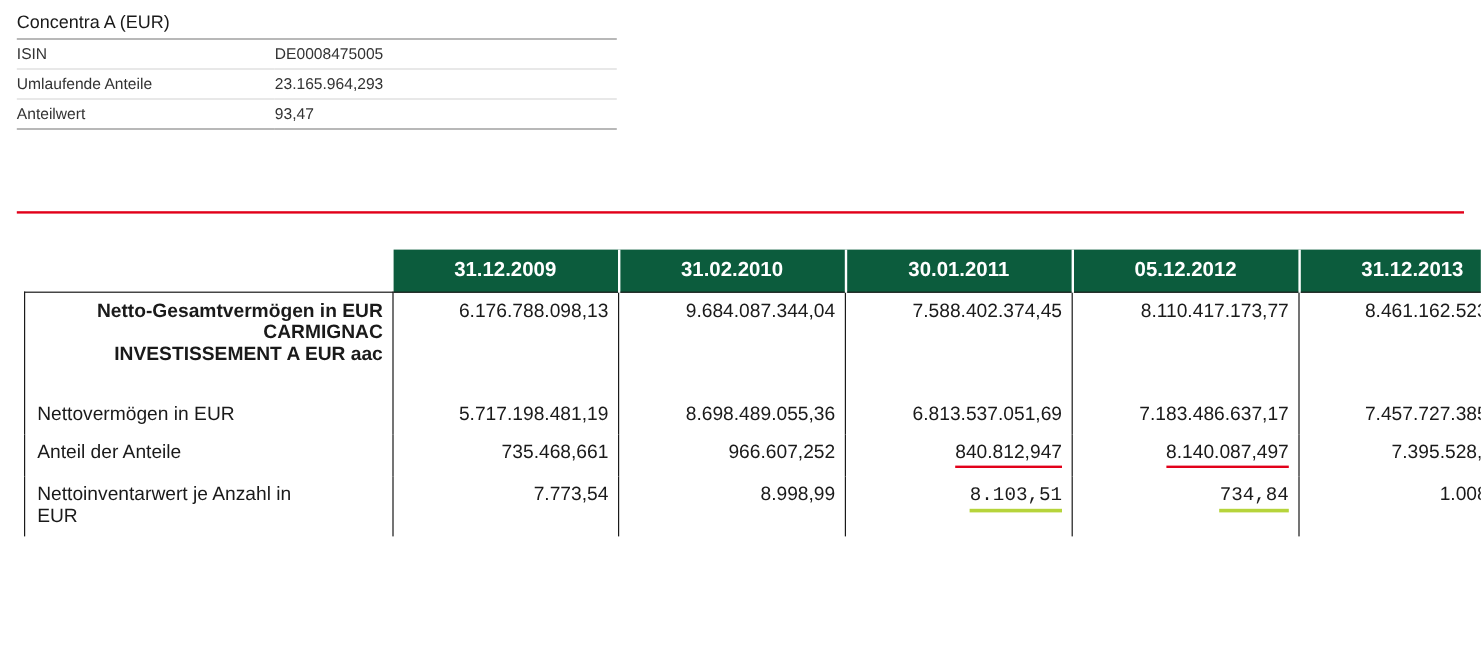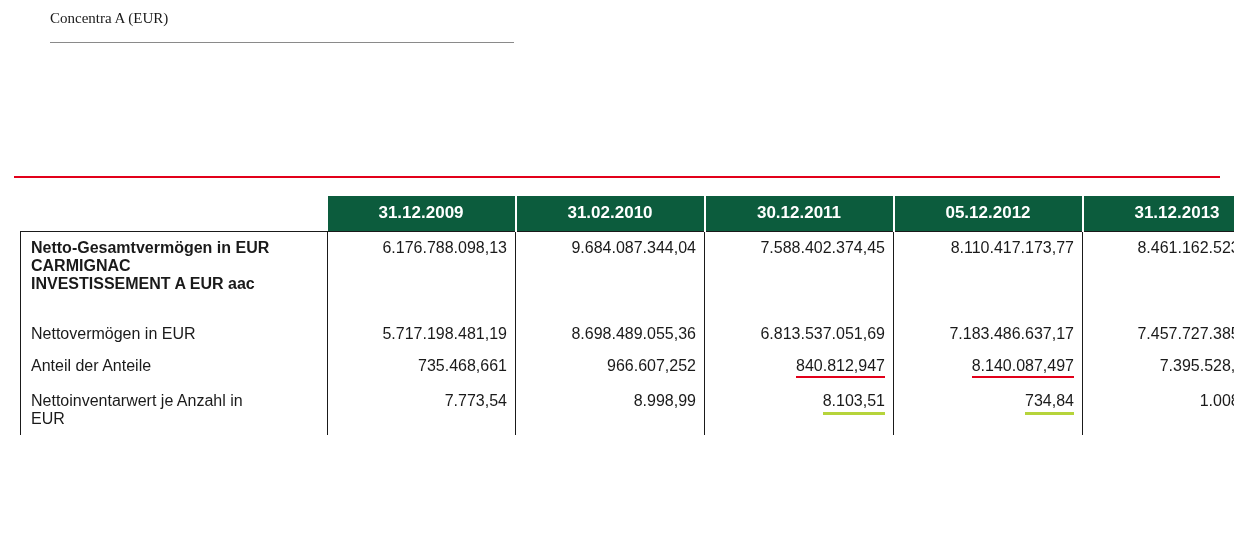--- a/index.html
+++ b/index.html
@@ -19,24 +19,23 @@
   
   #fund-block {
     position: absolute;
     left: 14px;
     top: 10px;
     width: 500px;
   }
   #fund-title {
     font-size: 15px;
     color: #1a1a1a;
-    padding-bottom: 15px;
+    padding-bottom: 5px;
     border-bottom: 1px solid #8a8a8a;
-    font-family: Liberation Serif, serif;
-    margin-left: 36px;
+    font-family: Liberation Sans, sans-serif;
   }
   table.fund-facts {
     border-collapse: collapse;
     width: 100%;
     margin-top: 0;
   }
   table.fund-facts td {
     font-size: 13px;
     color: #333333;
     padding: 4px 0 5px 0;
@@ -56,21 +55,21 @@
     top: 176px;
     width: 1206px;
     height: 0;
     border-top: 2px solid #e2001a;
   }
 
   
   #main-table-wrap {
     position: absolute;
     left: 20px;
-    top: 196px;
+    top: 208px;
     width: 1203px;
   }
   table.data {
     border-collapse: collapse;
     table-layout: fixed;
     width: 1203px;
   }
   table.data th.hdr-blank {
     width: 305px;
     border: none;
@@ -104,49 +103,61 @@
     padding-left: 10px;
   }
   table.data td.num {
     text-align: right;
     border-top: none;
     border-bottom: none;
     border-left: 1px solid #1a1a1a;
     border-right: 1px solid #1a1a1a;
   }
   table.data tr.first-row td { border-top: 1px solid #1a1a1a; }
-  table.data td.bold { font-weight: bold; }
+  table.data td.bold { font-weight: bold; text-align: right; }
 
   .val-wrap { display: inline-block; position: relative; }
   .underline-red { border-bottom: 2px solid #e2001a; padding-bottom: 1px; text-align: right; }
-  .underline-green { border-bottom: 3px solid #b6d43b; padding-bottom: 2px; }
+  .underline-green { border-bottom: 3px solid #b6d43b; padding-bottom: 2px; font-family: Liberation Mono, monospace; }
 
   .nowrap { white-space: nowrap; margin-left: 20px; }
 </style>
 </head>
 <body>
 
 <div id="fund-block">
   <div id="fund-title">Concentra A (EUR)</div>
   <table class="fund-facts">
     <tbody>
+      <tr>
+        <td class="fact-label">ISIN</td>
+        <td class="fact-value">DE0008475005</td>
+      </tr>
+      <tr>
+        <td class="fact-label">Umlaufende Anteile</td>
+        <td class="fact-value">23.165.964,293</td>
+      </tr>
+      <tr>
+        <td class="fact-label">Anteilwert</td>
+        <td class="fact-value">93,47</td>
+      </tr>
     </tbody>
   </table>
 </div>
 
 <div id="red-rule"></div>
 
 <div id="main-table-wrap">
   <table class="data">
     <thead>
       <tr>
         <th class="hdr-blank"></th>
         <th class="hdr">31.12.2009</th>
         <th class="hdr">31.02.2010</th>
-        <th class="hdr">30.12.2011</th>
+        <th class="hdr">30.01.2011</th>
         <th class="hdr">05.12.2012</th>
         <th class="hdr">31.12.2013</th>
       </tr>
     </thead>
     <tbody>
 
       <tr class="first-row">
         <td class="rowlabel bold">
           <span>Netto-Gesamtvermögen in EUR</span><br>
           <span>CARMIGNAC</span><br>

